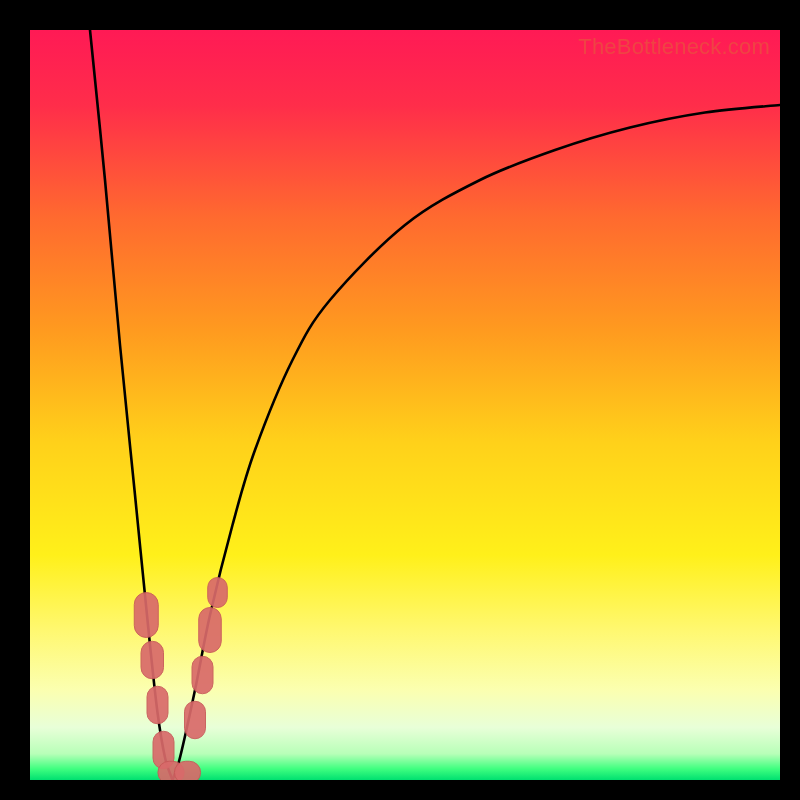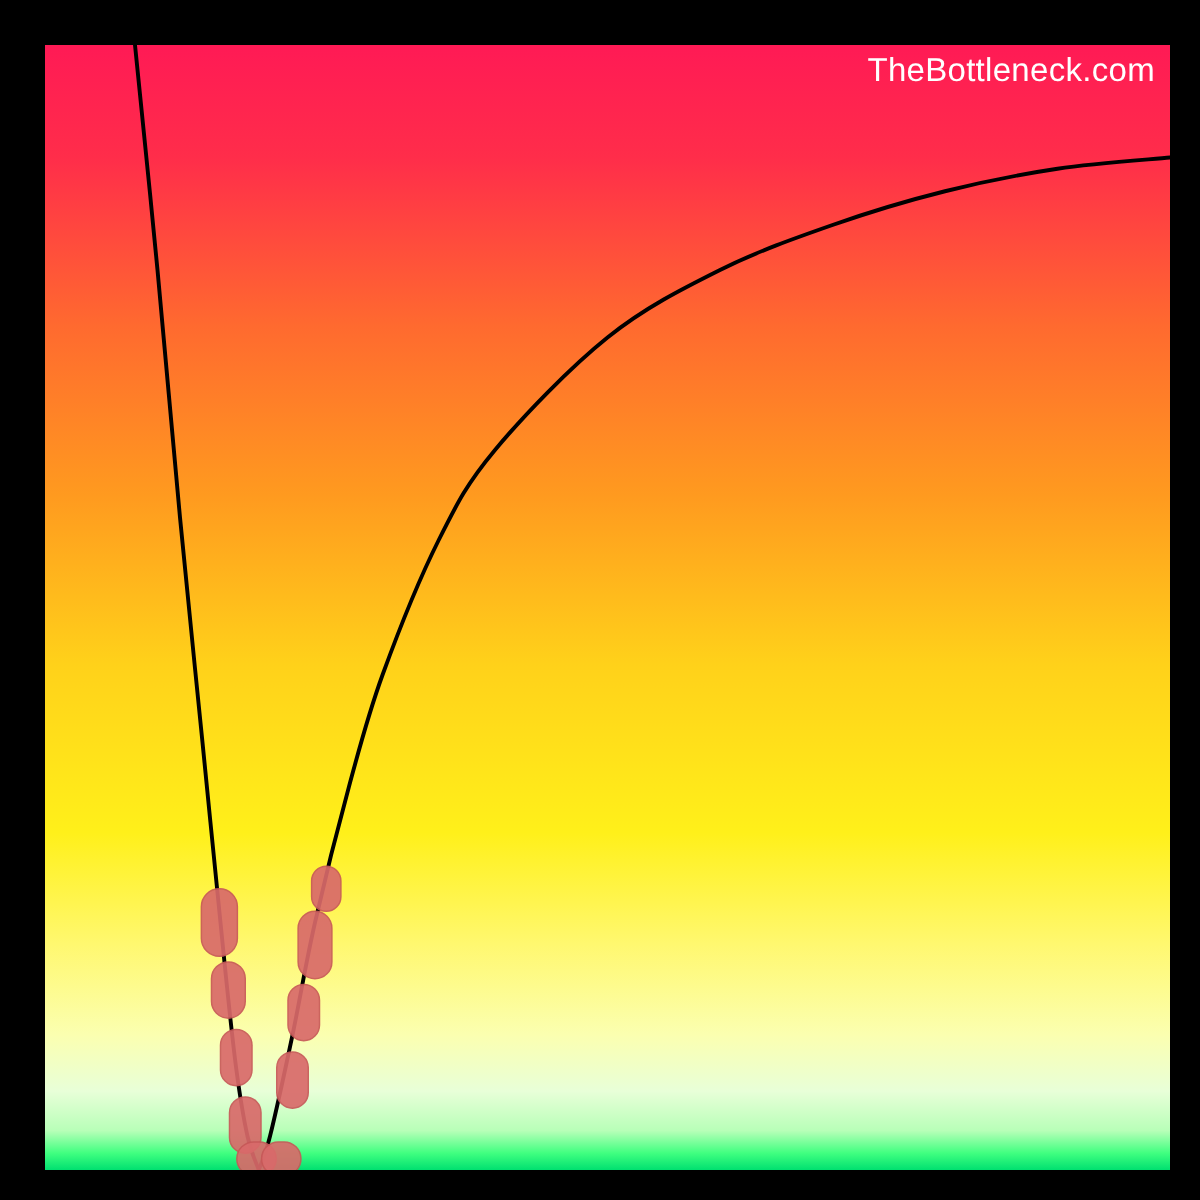--- a/index.html
+++ b/index.html
@@ -25,21 +25,21 @@
     overflow: hidden;
   }
   .gradient-bg {
     position: absolute;
     inset: 0;
   }
   .watermark {
     position: absolute;
     top: 4px;
     right: 10px;
-    color: #ffffff;
+    color: #ef4444;
     font-size: 22px;
     font-weight: 500;
     font-family: Arial, Helvetica, sans-serif;
     letter-spacing: 0.2px;
   }
   svg.curves {
     position: absolute;
     inset: 0;
   }
 </style>

